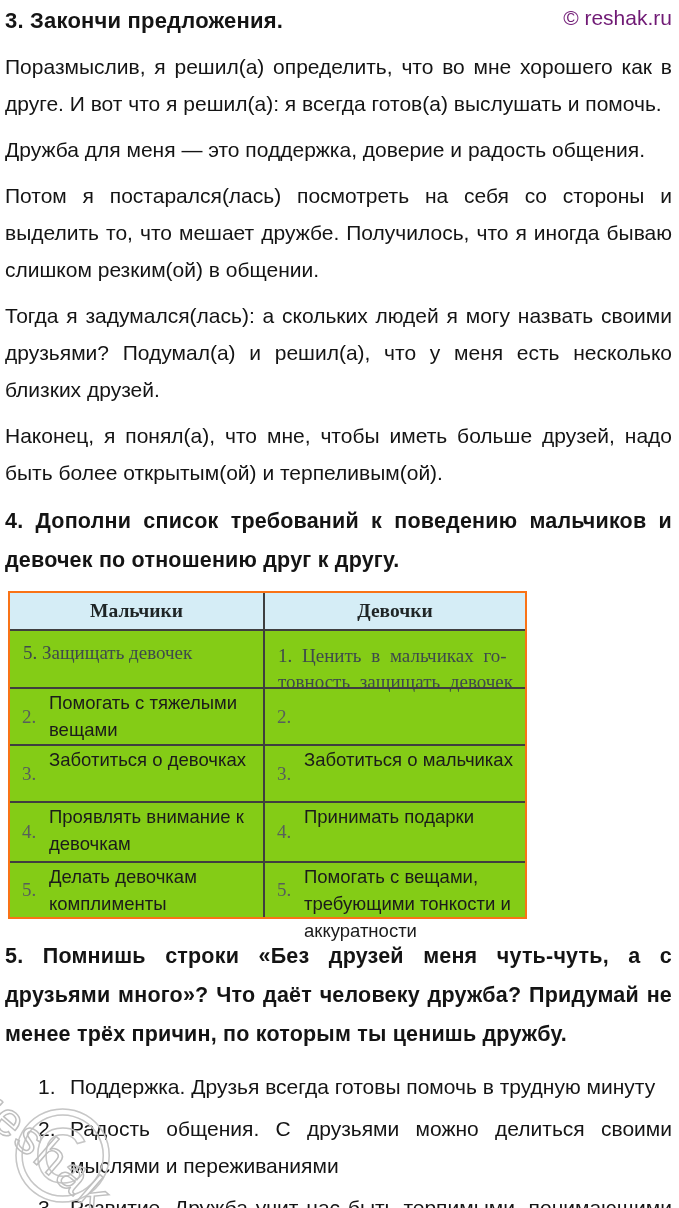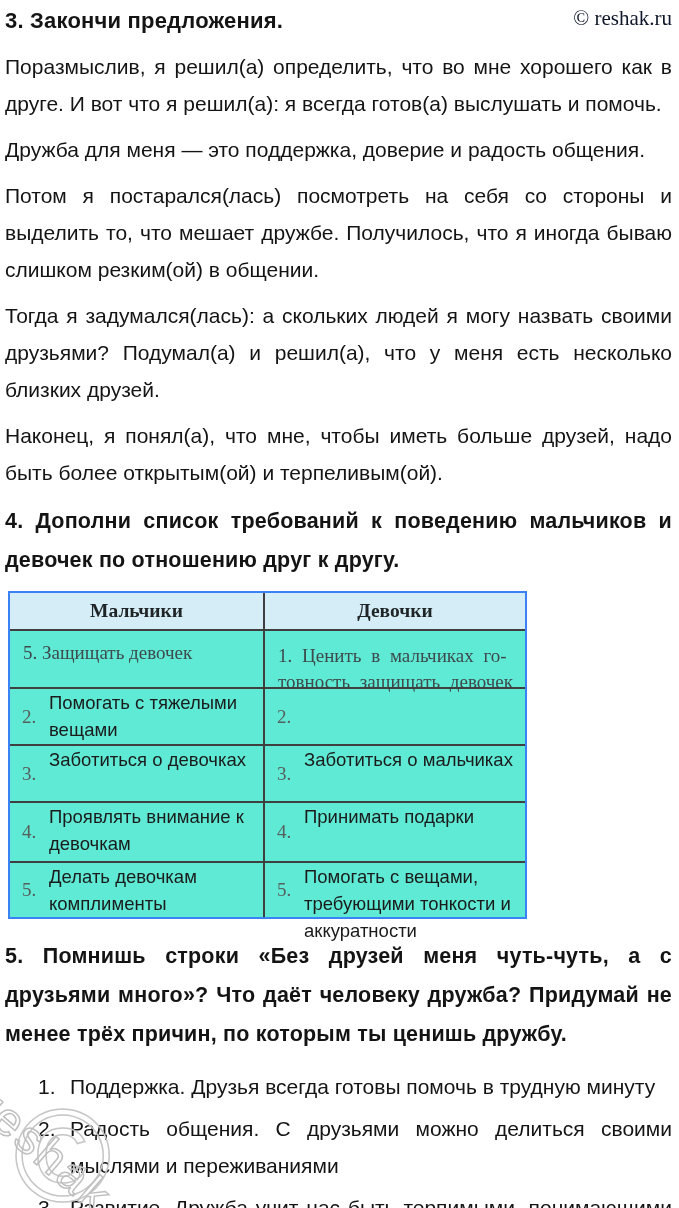--- a/index.html
+++ b/index.html
@@ -14,22 +14,22 @@
   }
   .page { position: relative; width: 679px; height: 895px; padding: 6px 7px 0 5px; }
 
   
   .top-row { display: flex; justify-content: space-between; align-items: flex-start; }
   .h-sec3 {
     font-size: 22px; font-weight: bold; margin: 2px 0 0 0;
     letter-spacing: 0.2px;
   }
   .credit {
-    font-family: Liberation Serif, serif;
-    font-size: 21px; color: #0f172a; margin-top: 0;
+    font-family: Liberation Sans, sans-serif;
+    font-size: 21px; color: #701a75; margin-top: 0;
   }
 
   
   .paras { margin-top: 14px; }
   .paras p {
     font-size: 21px; line-height: 37px;
     text-align: justify;
     margin: 0 0 9px 0;
   }
 
@@ -38,25 +38,25 @@
     font-size: 21.5px; font-weight: bold; line-height: 39px;
     text-align: justify;
     margin: 11px 0 11px 0;
     letter-spacing: 0.2px;
   }
 
   
   .req-table {
     width: 519px;
     margin: 4px 0 8px 3px;
-    border: 2px solid #3b82f6;
+    border: 2px solid #f97316;
     display: grid;
     grid-template-columns: 255px 1fr;
     grid-template-rows: 36px 58px 57px 57px 60px 56px;
-    background: #5eead4;
+    background: #84cc16;
   }
   .tc { border-color: #3f3f3f; overflow: visible; }
   .tc.left  { border-right: 2px solid #3f3f3f; }
   .tc.body-row { border-top: 2px solid #3f3f3f; }
   .th {
     background: #d5edf6;
     display: flex; align-items: center; justify-content: center;
     font-family: "Liberation Serif", "DejaVu Serif", serif;
     font-weight: bold; font-size: 19.5px; color: #1f2526;
   }

